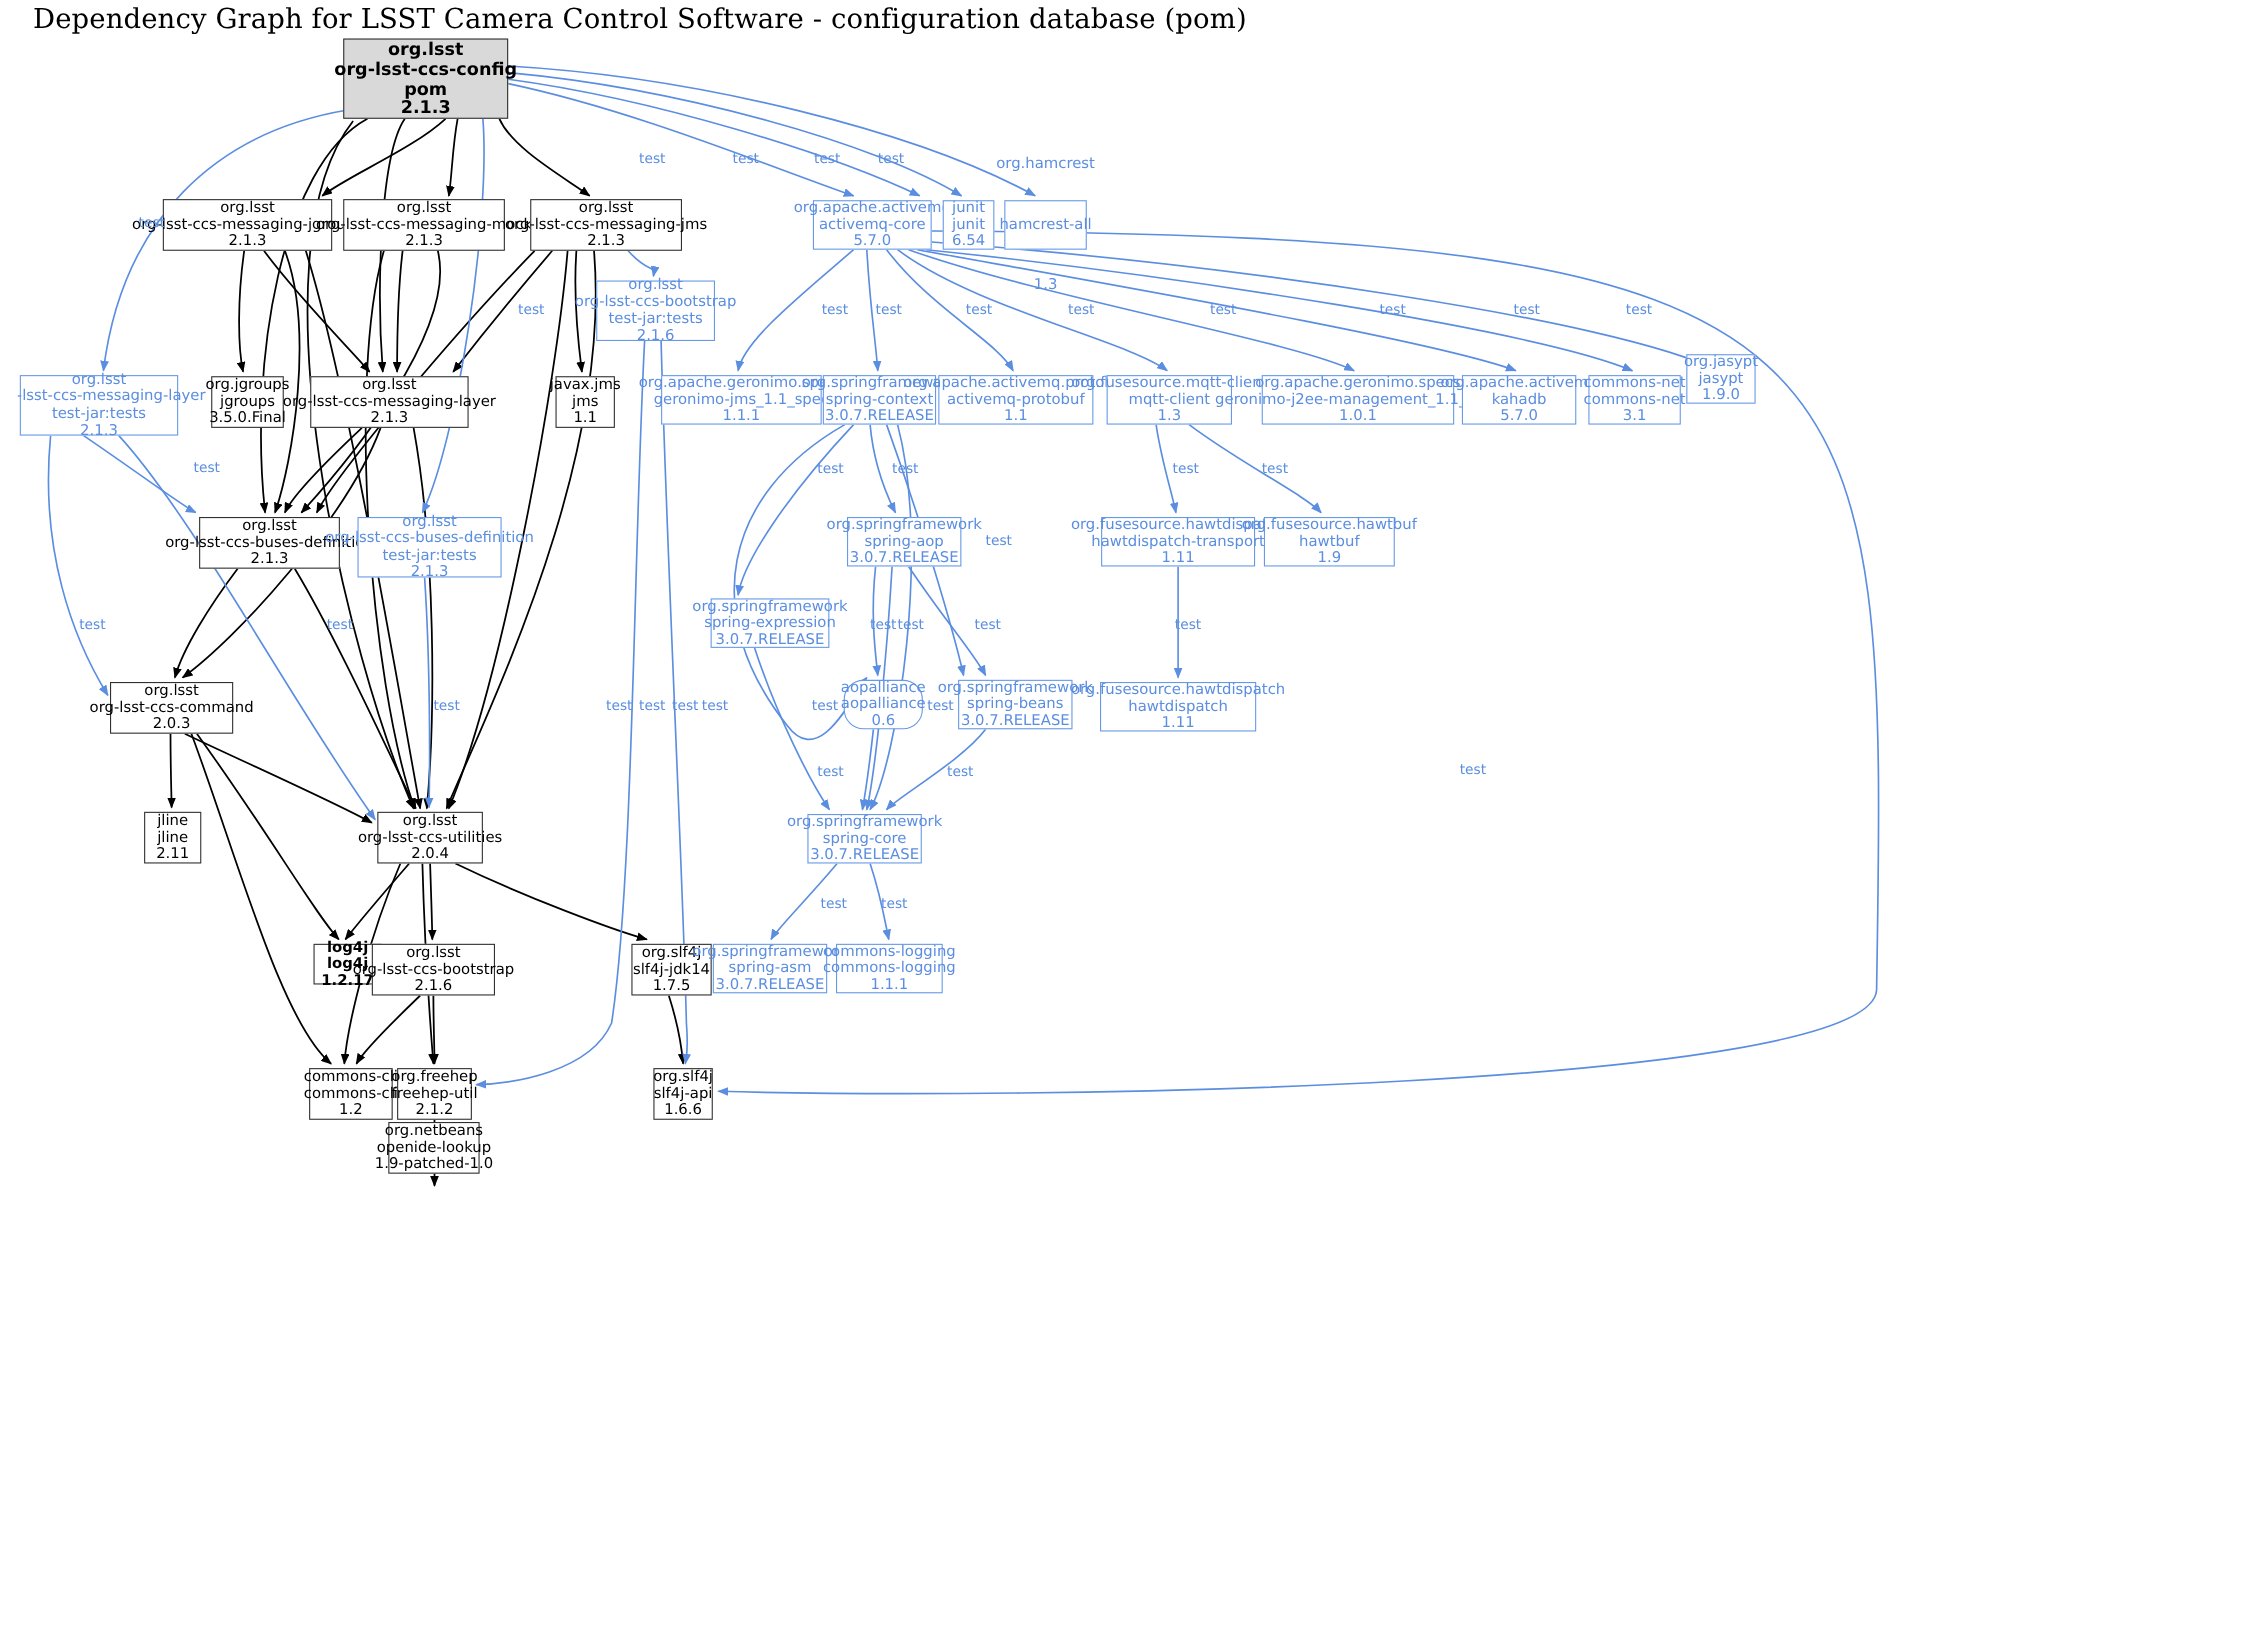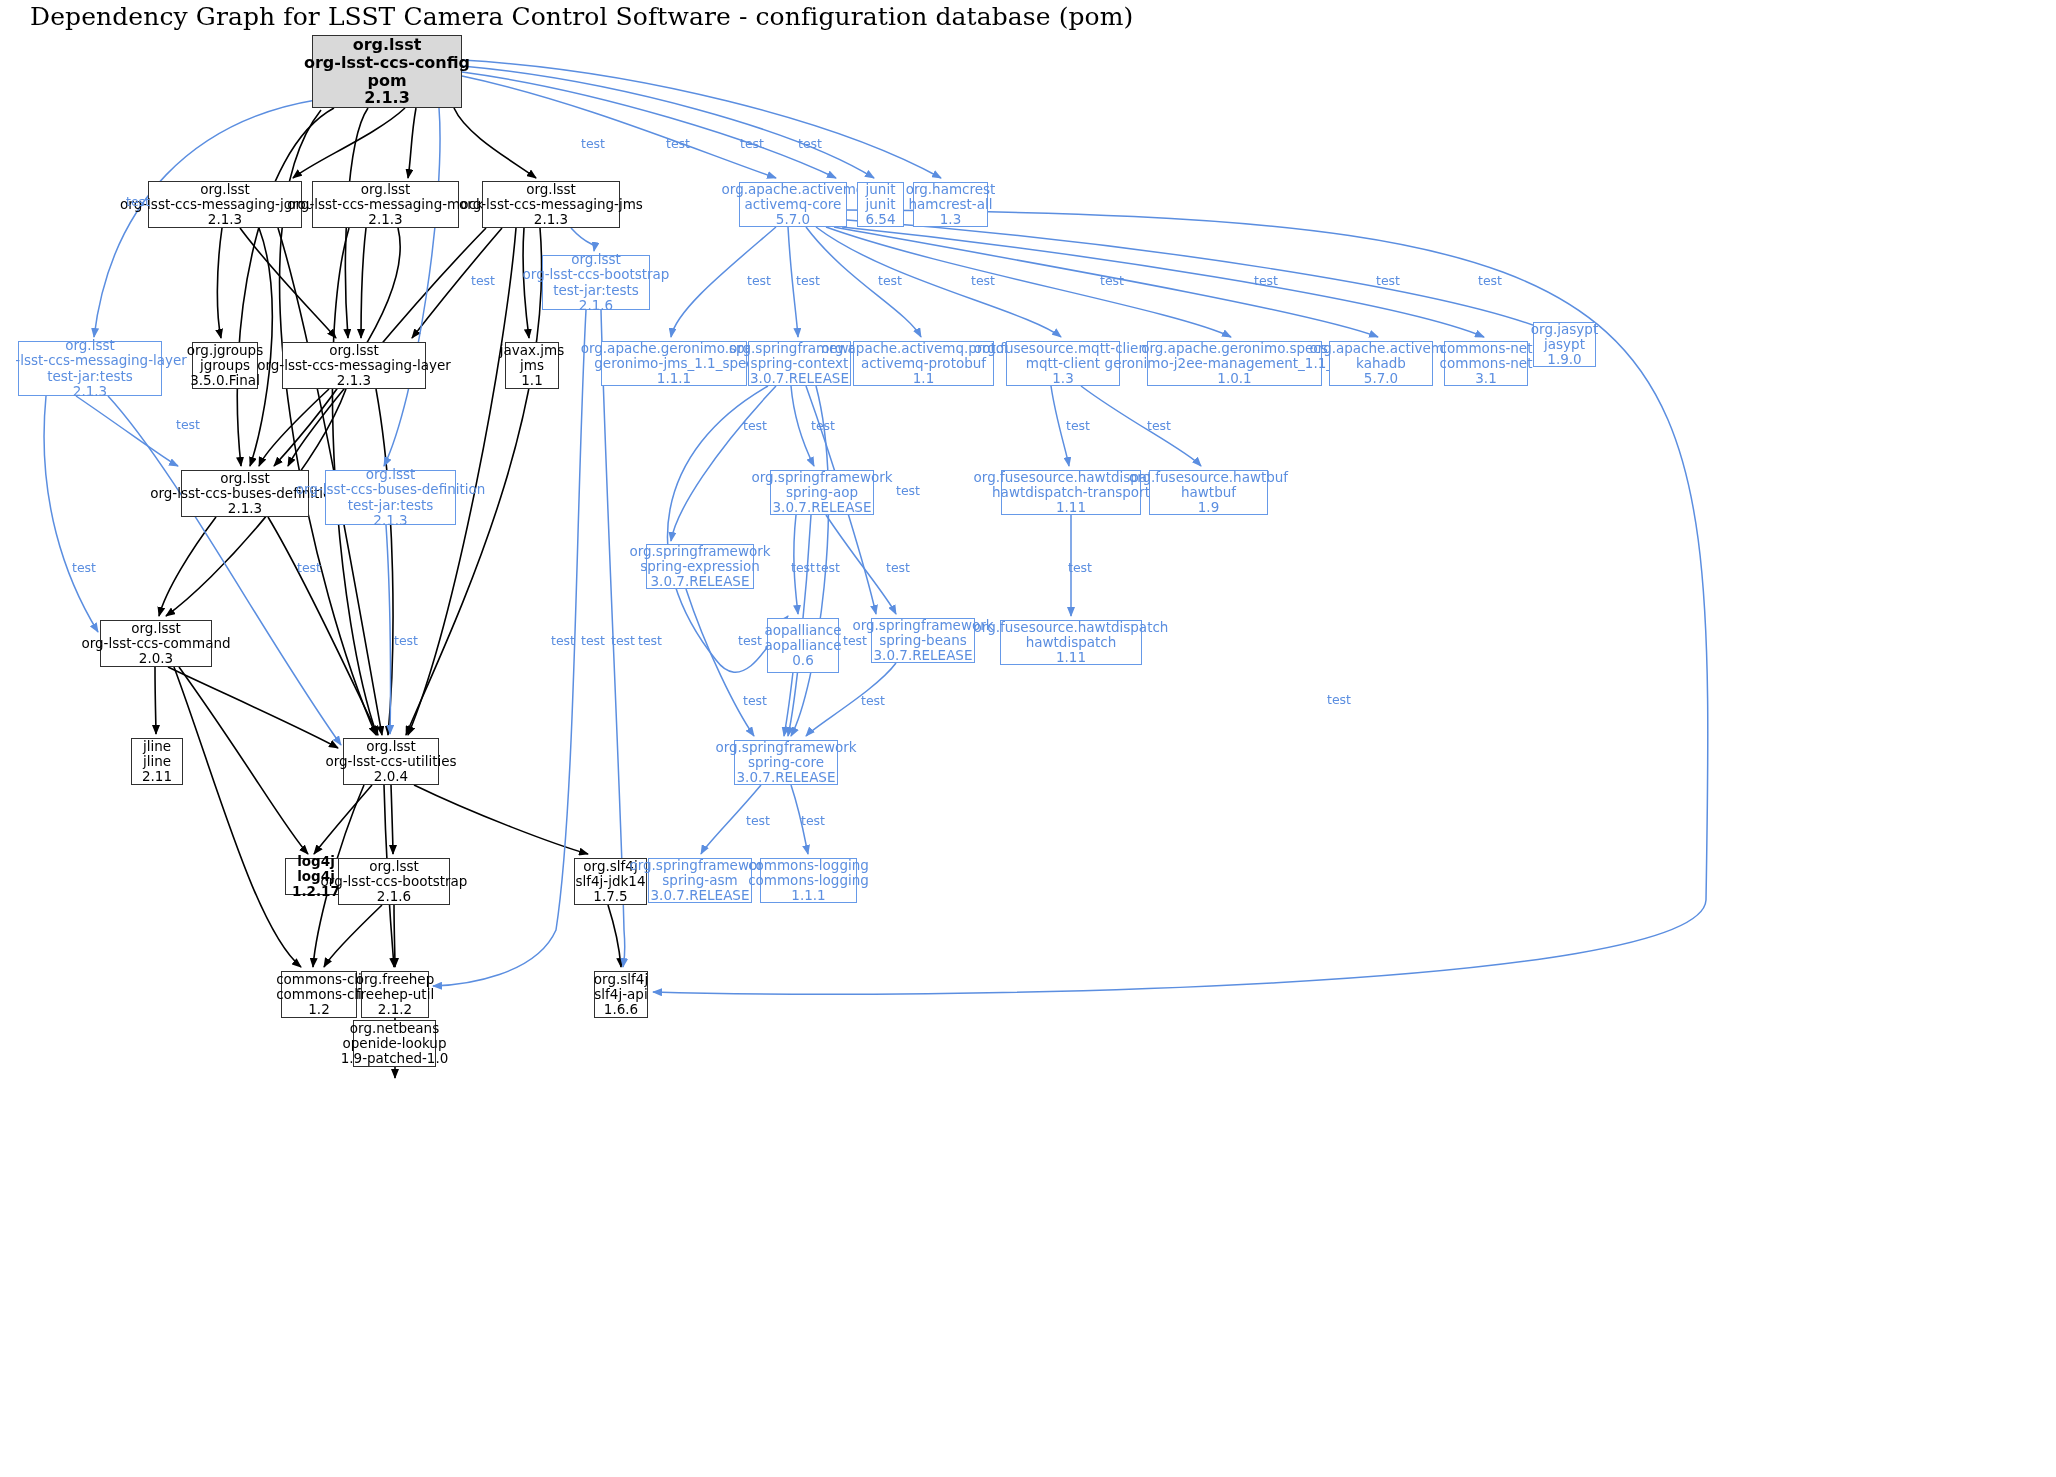--- a/index.html
+++ b/index.html
@@ -222,21 +222,21 @@
       <div class="node test" style="left: 723px; top: 182px; width: 108px; height: 45px;">
         <span class="ln">org.apache.activemq</span>
         <span class="ln">activemq-core</span>
         <span class="ln">5.7.0</span>
       </div>
       <div class="node test" style="left: 841px; top: 182px; width: 47px; height: 45px;">
         <span class="ln">junit</span>
         <span class="ln">junit</span>
         <span class="ln">6.54</span>
       </div>
-      <div class="node test" style="left: 897px; top: 182px; width: 75px; height: 45px;">
+      <div class="node test" style="left: 897px; top: 182px; width: 75px; height: 45px; gap: 40px;">
         <span class="ln">org.hamcrest</span>
         <span class="ln">hamcrest-all</span>
         <span class="ln">1.3</span>
       </div>
       <div class="node test" style="left: 526px; top: 255px; width: 108px; height: 55px;">
         <span class="ln">org.lsst</span>
         <span class="ln">org-lsst-ccs-bootstrap</span>
         <span class="ln">test-jar:tests</span>
         <span class="ln">2.1.6</span>
       </div>
@@ -330,21 +330,21 @@
       <div class="node test" style="left: 630px; top: 544px; width: 108px; height: 45px;">
         <span class="ln">org.springframework</span>
         <span class="ln">spring-expression</span>
         <span class="ln">3.0.7.RELEASE</span>
       </div>
       <div class="node compile" style="left: 84px; top: 620px; width: 112px; height: 47px;">
         <span class="ln">org.lsst</span>
         <span class="ln">org-lsst-ccs-command</span>
         <span class="ln">2.0.3</span>
       </div>
-      <div class="node test" style="left: 751px; top: 618px; width: 72px; height: 55px;">
+      <div class="node test" style="left: 751px; top: 618px; width: 72px; height: 45px; border-radius: 18px;">
         <span class="ln">aopalliance</span>
         <span class="ln">aopalliance</span>
         <span class="ln">0.6</span>
       </div>
       <div class="node test" style="left: 855px; top: 618px; width: 104px; height: 45px;">
         <span class="ln">org.springframework</span>
         <span class="ln">spring-beans</span>
         <span class="ln">3.0.7.RELEASE</span>
       </div>
       <div class="node test" style="left: 984px; top: 620px; width: 142px; height: 45px;">

